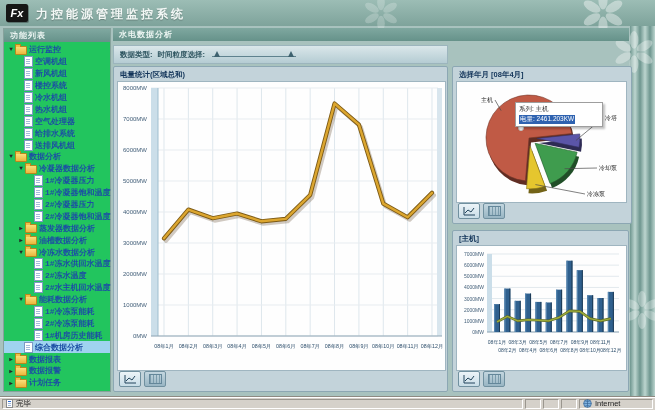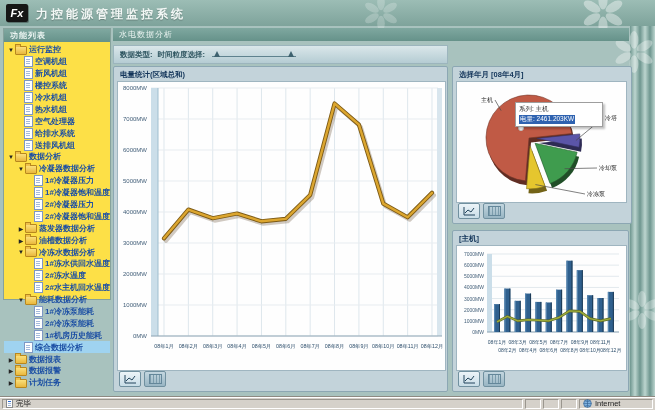--- a/index.html
+++ b/index.html
@@ -8,35 +8,35 @@
   
   .titlebar{position:absolute;left:0;top:0;width:655px;height:26px;background:linear-gradient(#9CBDB5,#7EA39B);}
   .logo{position:absolute;left:6px;top:4px;width:22px;height:18px;background:#161616;color:#fff;font-weight:bold;font-style:italic;font-size:11px;text-align:center;line-height:18px;border-radius:2px;box-shadow:1px 1px 0 rgba(0,0,0,.3);}
   .app-title{position:absolute;left:36px;top:6px;font-size:12px;font-weight:bold;color:#F3F8F6;letter-spacing:3px;text-shadow:0 1px 1px rgba(0,0,0,.25);text-align:center;}
   .flower{position:absolute;pointer-events:none;}
 
   
   .stripes{position:absolute;left:630px;top:26px;width:25px;height:370px;background:repeating-linear-gradient(90deg,#6E968F 0px,#BCD5CF 5px,#6E968F 10px);}
 
   
-  .sidebar{position:absolute;left:3px;top:28px;width:108px;height:272px;background:#fde047;border:1px solid #86A29C;box-sizing:border-box;}
+  .sidebar{position:absolute;left:3px;top:28px;width:108px;height:364px;background:#22c55e;border:1px solid #86A29C;box-sizing:border-box;}
   .sidebar-header{height:13px;background:linear-gradient(#7FA8A0,#66928A);color:#ECF5F2;font-size:8px;font-weight:bold;line-height:13px;padding-left:6px;letter-spacing:1px;}
   .tree{padding-top:2px;}
-  .tree-row{display:flex;align-items:center;height:11.9px;white-space:nowrap;}
+  .tree-row{display:flex;align-items:center;height:11.9px;white-space:nowrap;font-family:Liberation Mono, monospace;}
   .tree-row.selected{background:#9FD3F0;}
   .tree-arrow{font-size:6px;color:#252525;width:8px;flex:0 0 8px;text-align:center;}
   .tree-indent{width:7px;flex:0 0 7px;}
   .icon-folder{width:10px;height:7px;flex:0 0 10px;background:linear-gradient(#FBDF7A,#E9B83D);border:1px solid #B8871E;border-radius:1px;position:relative;margin-right:2px;margin-top:1px;}
   .icon-folder::before{content:"";position:absolute;left:-1px;top:-3px;width:4px;height:2px;background:#EFC14A;border:1px solid #B8871E;border-bottom:none;}
   .icon-page{width:7px;height:9px;flex:0 0 7px;background:#fff;border:1px solid #7E98C4;position:relative;margin-right:2px;}
   .icon-page::before{content:"";position:absolute;left:1px;top:2px;width:4px;height:1px;background:#A4BADC;box-shadow:0 2px 0 #A4BADC,0 4px 0 #A4BADC;}
   .tree-label{font-size:8px;font-weight:bold;color:#1C4FA4;}
 
   
-  .main-header{position:absolute;left:113px;top:28px;width:516px;height:13px;background:linear-gradient(#7FA8A0,#66928A);color:#ECF5F2;font-size:8px;font-weight:normal;line-height:13px;padding-left:6px;box-sizing:border-box;letter-spacing:1px;}
+  .main-header{position:absolute;left:113px;top:28px;width:516px;height:13px;background:linear-gradient(#7FA8A0,#66928A);color:#ECF5F2;font-size:8px;font-weight:bold;line-height:13px;padding-left:6px;box-sizing:border-box;letter-spacing:1px;}
   .filter-row{position:absolute;left:113px;top:45px;width:335px;height:19px;background:linear-gradient(#DAE7EA,#B5CCD3);border:1px solid #9CB5BD;box-sizing:border-box;display:flex;align-items:center;padding:0 6px;gap:5px;}
   .flabel{font-size:7.5px;font-weight:bold;color:#2E5560;}
   .dropdown{width:86px;height:15px;background:#F4F8FA;border:1px solid #74949F;border-radius:2px;display:flex;align-items:center;}
   .dd-text{flex:1;font-size:7.5px;font-weight:bold;color:#1D3C5E;padding-left:5px;}
   .dd-btn{width:12px;height:12px;margin:0 1px;background:linear-gradient(#D5E4EA,#9EBBC7);border:1px solid #7F9CA8;border-radius:2px;font-size:5px;color:#23434F;text-align:center;line-height:11px;}
   .slider{position:relative;width:84px;height:10px;margin-left:2px;}
   .slider-track{position:absolute;left:0;right:0;top:6px;height:1px;background:#5F828E;}
   .handle{position:absolute;width:0;height:0;border-left:3px solid transparent;border-right:3px solid transparent;border-bottom:6px solid #3E626F;top:1px;}
   .handle.left{left:2px;}
   .handle.right{right:2px;}

